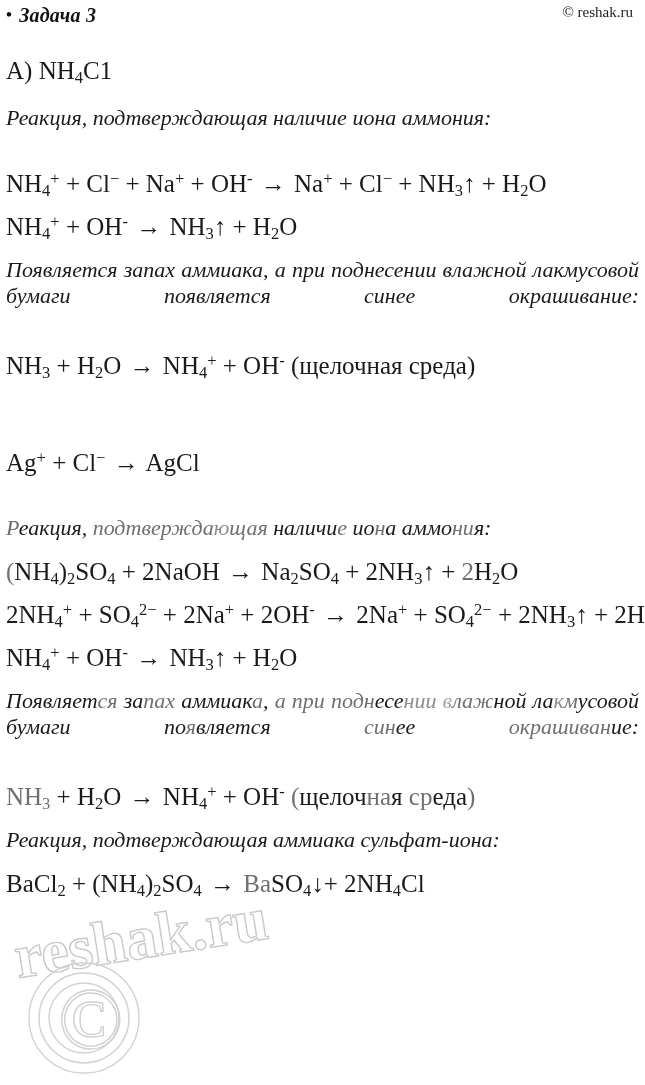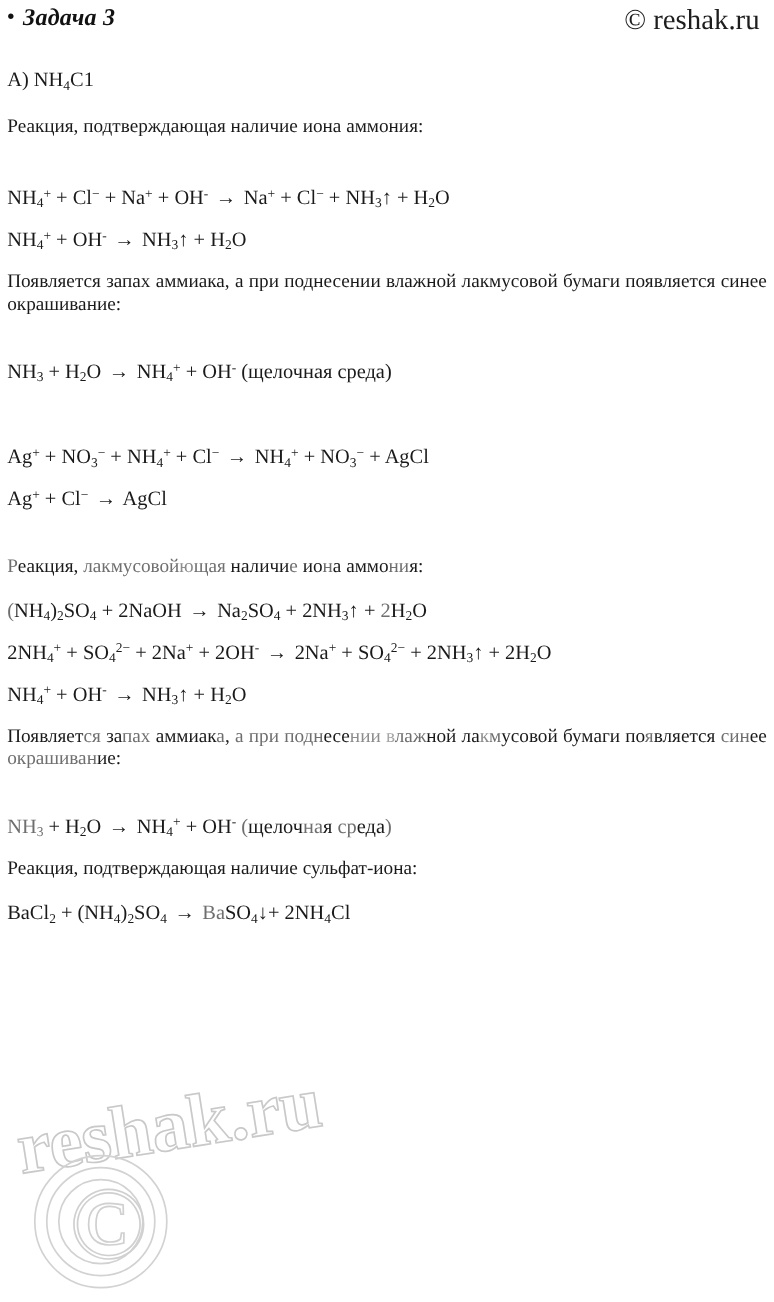--- a/index.html
+++ b/index.html
@@ -43,47 +43,48 @@
   }
   .bullet-mark {
     display: inline-block;
     font-style: normal;
     font-weight: bold;
     font-size: 17px;
     margin-right: 7px;
     vertical-align: 2px;
   }
   .copyright {
-    font-size: 24px;
+    font-size: 15px;
     color: #1d1d1d;
     white-space: nowrap;
     padding-right: 4px;
   }
 
   
   .content {
     position: relative;
     padding: 0 6px 0 6px;
     z-index: 2;
   }
 
   .line {
-    font-size: 17px;
+    font-size: 25px;
     line-height: 1.0;
     margin: 0;
     white-space: nowrap;
     color: #1a1a1a;
   }
   .para {
-    font-size: 16px;
+    font-size: 22px;
     line-height: 1.18;
     margin: 0;
     color: #1a1a1a;
     text-align: justify;
     max-width: 634px;
+    font-style: italic;
   }
   .para.two-line {
     text-align: justify;
   }
   .para.two-line::after {
     content: "";
     display: inline-block;
     width: 100%;
   }
   .gap-22 { height: 22px; }
@@ -184,47 +185,46 @@
     <div class="para two-line">Появляется запах аммиака, а при поднесении влажной лакмусовой бумаги появляется синее окрашивание:</div>
 
     <div class="gap-18"></div>
     <div class="line">NH<sub>3</sub> + H<sub>2</sub>O <span class="arrow">→</span> NH<sub>4</sub><sup>+</sup> + OH<sup>-</sup> (щелочная среда)</div>
 
     <div class="gap-18"></div>
 
     <div class="gap-18"></div>
 
     <div class="gap-18"></div>
-    <div class="line">Ag<sup>+</sup> + NO<sub>3</sub><sup>−</sup> + NH<sub>4</sub><sup>+</sup> + Cl<sup>−</sup> <span class="arrow">→</span> NH<sub>4</sub><sup>+</sup> + NO<sub>3</sub><sup>−</sup> + AgCl</div>
 
     <div class="gap-18"></div>
     <div class="line">Ag<sup>+</sup> + Cl<sup>−</sup> <span class="arrow">→</span> AgCl</div>
 
     <div class="gap-18"></div>
 
     <div class="gap-22"></div>
-    <div class="para"><span class="faded">Р</span>еакция, <span class="faded">лакмусовой</span><span class="faded2">ю</span><span class="faded">щая</span> наличи<span class="faded">е</span> ио<span class="faded">н</span>а аммо<span class="faded">ни</span>я:</div>
+    <div class="para"><span class="faded">Р</span>еакция, <span class="faded">подтвержда</span><span class="faded2">ю</span><span class="faded">щая</span> наличи<span class="faded">е</span> ио<span class="faded">н</span>а аммо<span class="faded">ни</span>я:</div>
 
     <div class="gap-18"></div>
     <div class="line"><span class="faded">(</span>NH<sub>4</sub>)<sub>2</sub>SO<sub>4</sub> + 2NaOH <span class="arrow">→</span> Na<sub>2</sub>SO<sub>4</sub> + 2NH<sub>3</sub>↑ + <span class="faded">2</span>H<sub>2</sub>O</div>
 
     <div class="gap-18"></div>
     <div class="line">2NH<sub>4</sub><sup>+</sup> + SO<sub>4</sub><sup>2−</sup> + 2Na<sup>+</sup> + 2OH<sup>-</sup> <span class="arrow">→</span> 2Na<sup>+</sup> + SO<sub>4</sub><sup>2−</sup> + 2NH<sub>3</sub>↑ + 2H<sub>2</sub>O</div>
 
     <div class="gap-18"></div>
     <div class="line">NH<sub>4</sub><sup>+</sup> + OH<sup>-</sup> <span class="arrow">→</span> NH<sub>3</sub>↑ + H<sub>2</sub>O</div>
 
     <div class="gap-18"></div>
     <div class="para two-line">Появляет<span class="faded">ся</span> за<span class="faded">пах</span> аммиак<span class="faded">а</span>, <span class="faded">а при подн</span>есе<span class="faded2">нии</span> <span class="faded3">в</span><span class="faded">лаж</span>ной ла<span class="faded2">к</span><span class="faded">м</span>усовой бумаги по<span class="faded">я</span>вляется <span class="faded">син</span>ее <span class="faded">окрашиван</span>ие:</div>
 
     <div class="gap-18"></div>
     <div class="line"><span class="faded">NH<sub>3</sub></span> + H<sub>2</sub>O <span class="arrow">→</span> NH<sub>4</sub><sup>+</sup> + OH<sup>-</sup> <span class="faded">(</span>щелоч<span class="faded">на</span>я <span class="faded">ср</span>еда<span class="faded">)</span></div>
 
     <div class="gap-18"></div>
-    <div class="para">Реакция, подтверждающая наличие сульфат-иона:</div>
+    <div class="para">Реакция, подтверждающая аммиака сульфат-иона:</div>
 
     <div class="gap-18"></div>
     <div class="line">BaCl<sub>2</sub> + (NH<sub>4</sub>)<sub>2</sub>SO<sub>4</sub> <span class="arrow">→</span> <span class="faded">Ba</span>SO<sub>4</sub>↓+ 2NH<sub>4</sub>Cl</div>
 
     <div class="gap-18"></div>
 
     <div class="gap-18"></div>
 
   </div>
 </div>

